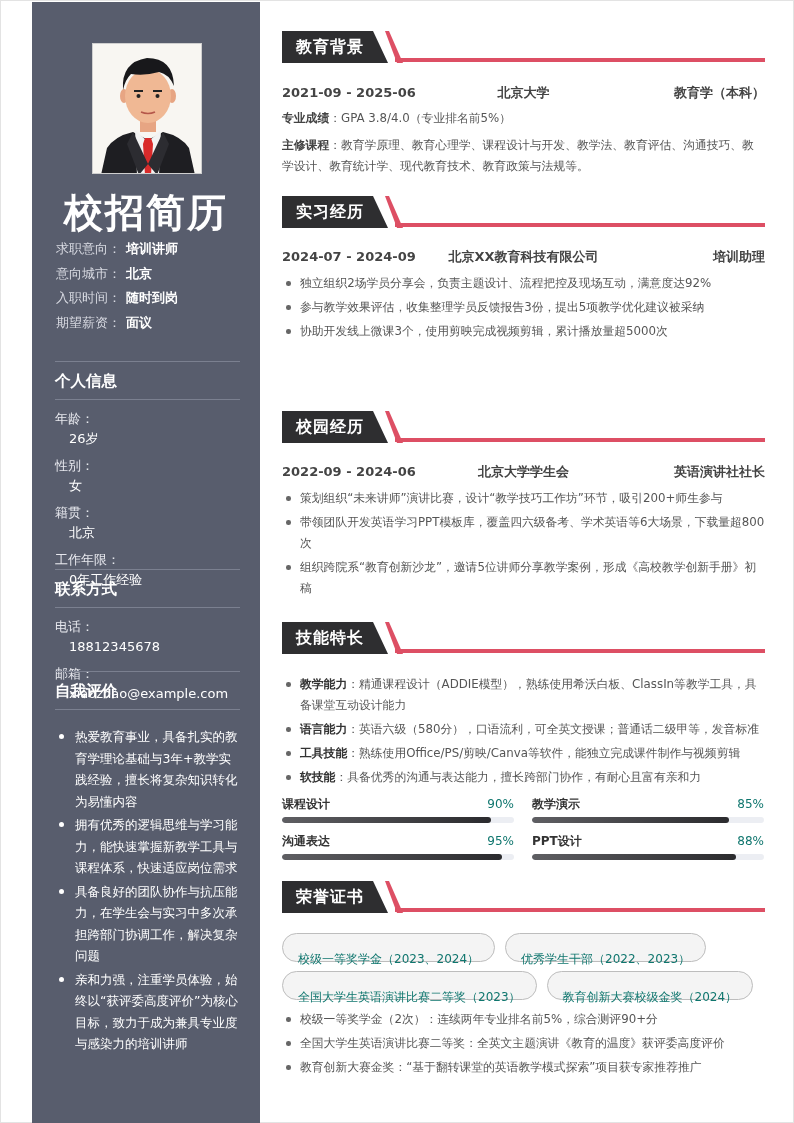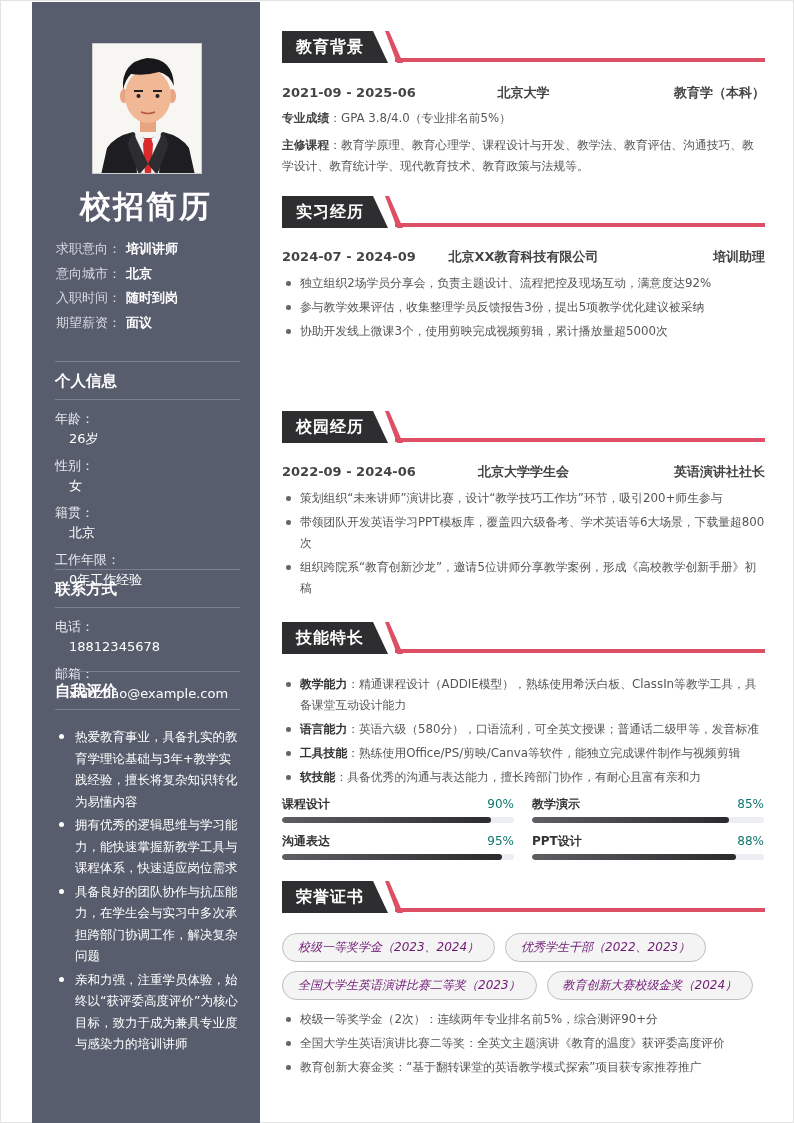--- a/index.html
+++ b/index.html
@@ -3,21 +3,21 @@
 <meta charset="utf-8">
 <style>
   * { box-sizing: border-box; margin: 0; padding: 0; }
   html, body { width: 794px; height: 1123px; background: #ffffff; overflow: hidden; }
   body { font-family: "DejaVu Sans", "Liberation Sans", sans-serif; color: #333; position: relative; }
   .page { position: absolute; left: 0; top: 0; width: 794px; height: 1123px; border: 1px solid #e3e3e3; background: #fff; }
 
   
   .sidebar { position: absolute; left: 31px; top: 1px; width: 228px; height: 1121px; background: #585d6d; color: #fff; }
   .photo { position: absolute; left: 60px; top: 41px; width: 110px; height: 131px; background: #f8f6f2; border: 1px solid #cfcfcf; overflow: hidden; }
-  .resume-title { position: absolute; left: 0; top: 184px; width: 228px; text-align: center; font-size: 31px; font-weight: bold; letter-spacing: 2px; color: #fff; }
+  .resume-title { position: absolute; left: 0; top: 184px; width: 228px; text-align: center; font-size: 39px; font-weight: bold; letter-spacing: 2px; color: #fff; }
   .intent-list { position: absolute; left: 24px; top: 237px; width: 190px; }
   .intent-row { display: flex; height: 24.5px; font-size: 13px; line-height: 20px; }
   .intent-row .k { width: 70px; color: #d8dae2; }
   .intent-row .v { color: #fff; font-weight: bold; }
 
   .side-sec { position: absolute; left: 23px; width: 185px; }
   .side-sec .top-line { height: 1px; background: #7b8090; }
   .side-sec h3 { font-size: 15.5px; font-weight: bold; color: #fff; padding: 9px 0 8px 0; line-height: 20px; }
   .side-sec .bot-line { height: 1px; background: #7b8090; }
   .kv { display: flex; font-size: 13px; line-height: 20px; margin-top: 7px; flex-direction: column; }
@@ -47,21 +47,21 @@
   .bullets li b { color: #333; }
 
   .skills { position: absolute; left: 0; top: 794px; width: 483px; display: grid; grid-template-columns: 232px 232px; column-gap: 18px; row-gap: 9px; }
   .skill .hd { display: flex; justify-content: space-between; font-size: 12px; line-height: 18px; }
   .skill .hd .n { font-weight: bold; color: #333; }
   .skill .hd .p { color: #0f766e; }
   .skill .bar { margin-top: 4px; height: 6px; border-radius: 3px; background: #eceef3; overflow: hidden; }
   .skill .fill { height: 6px; border-radius: 3px; background: linear-gradient(90deg, #5f5f63, #2b2b2e); }
 
   .tags { position: absolute; left: 0; top: 932px; width: 483px; display: flex; flex-wrap: wrap; gap: 9px 10px; }
-  .tag { height: 29px; padding: 0 15px; border: 1px solid #bdbdbd; border-radius: 15px; background: #f4f4f4; font-size: 12px; line-height: 27px; color: #701a75; font-style: italic; }
+  .tag { height: 29px; padding: 12px 15px; border: 1px solid #bdbdbd; border-radius: 15px; background: #f4f4f4; font-size: 12px; line-height: 27px; color: #0f766e; }
 </style>
 </head>
 <body>
 
 <div class="page">
 
   <aside class="sidebar">
     <div class="photo">
       <svg width="110" height="131" viewBox="0 0 110 131">
         <rect width="110" height="131" fill="#f8f6f2"></rect>

